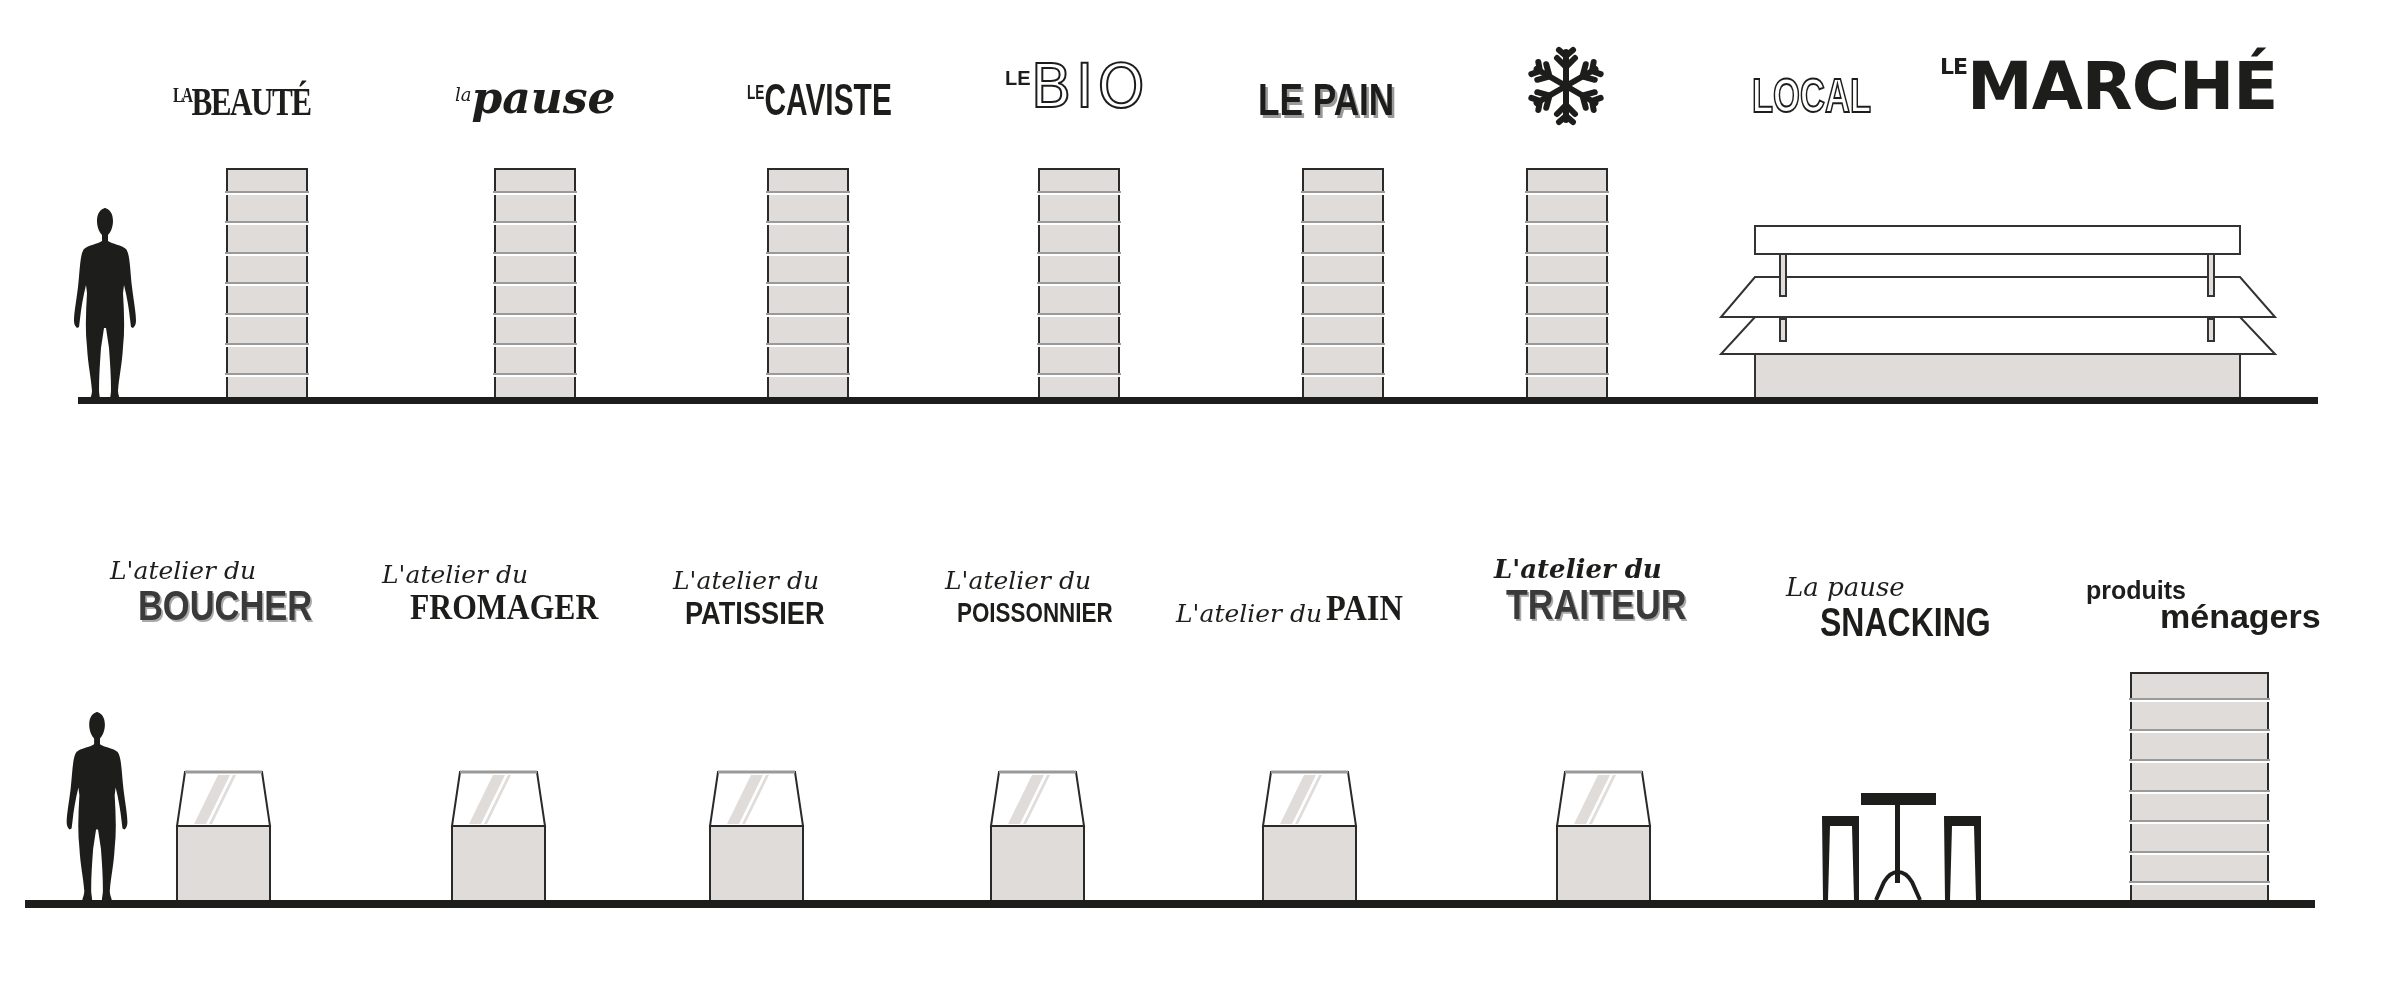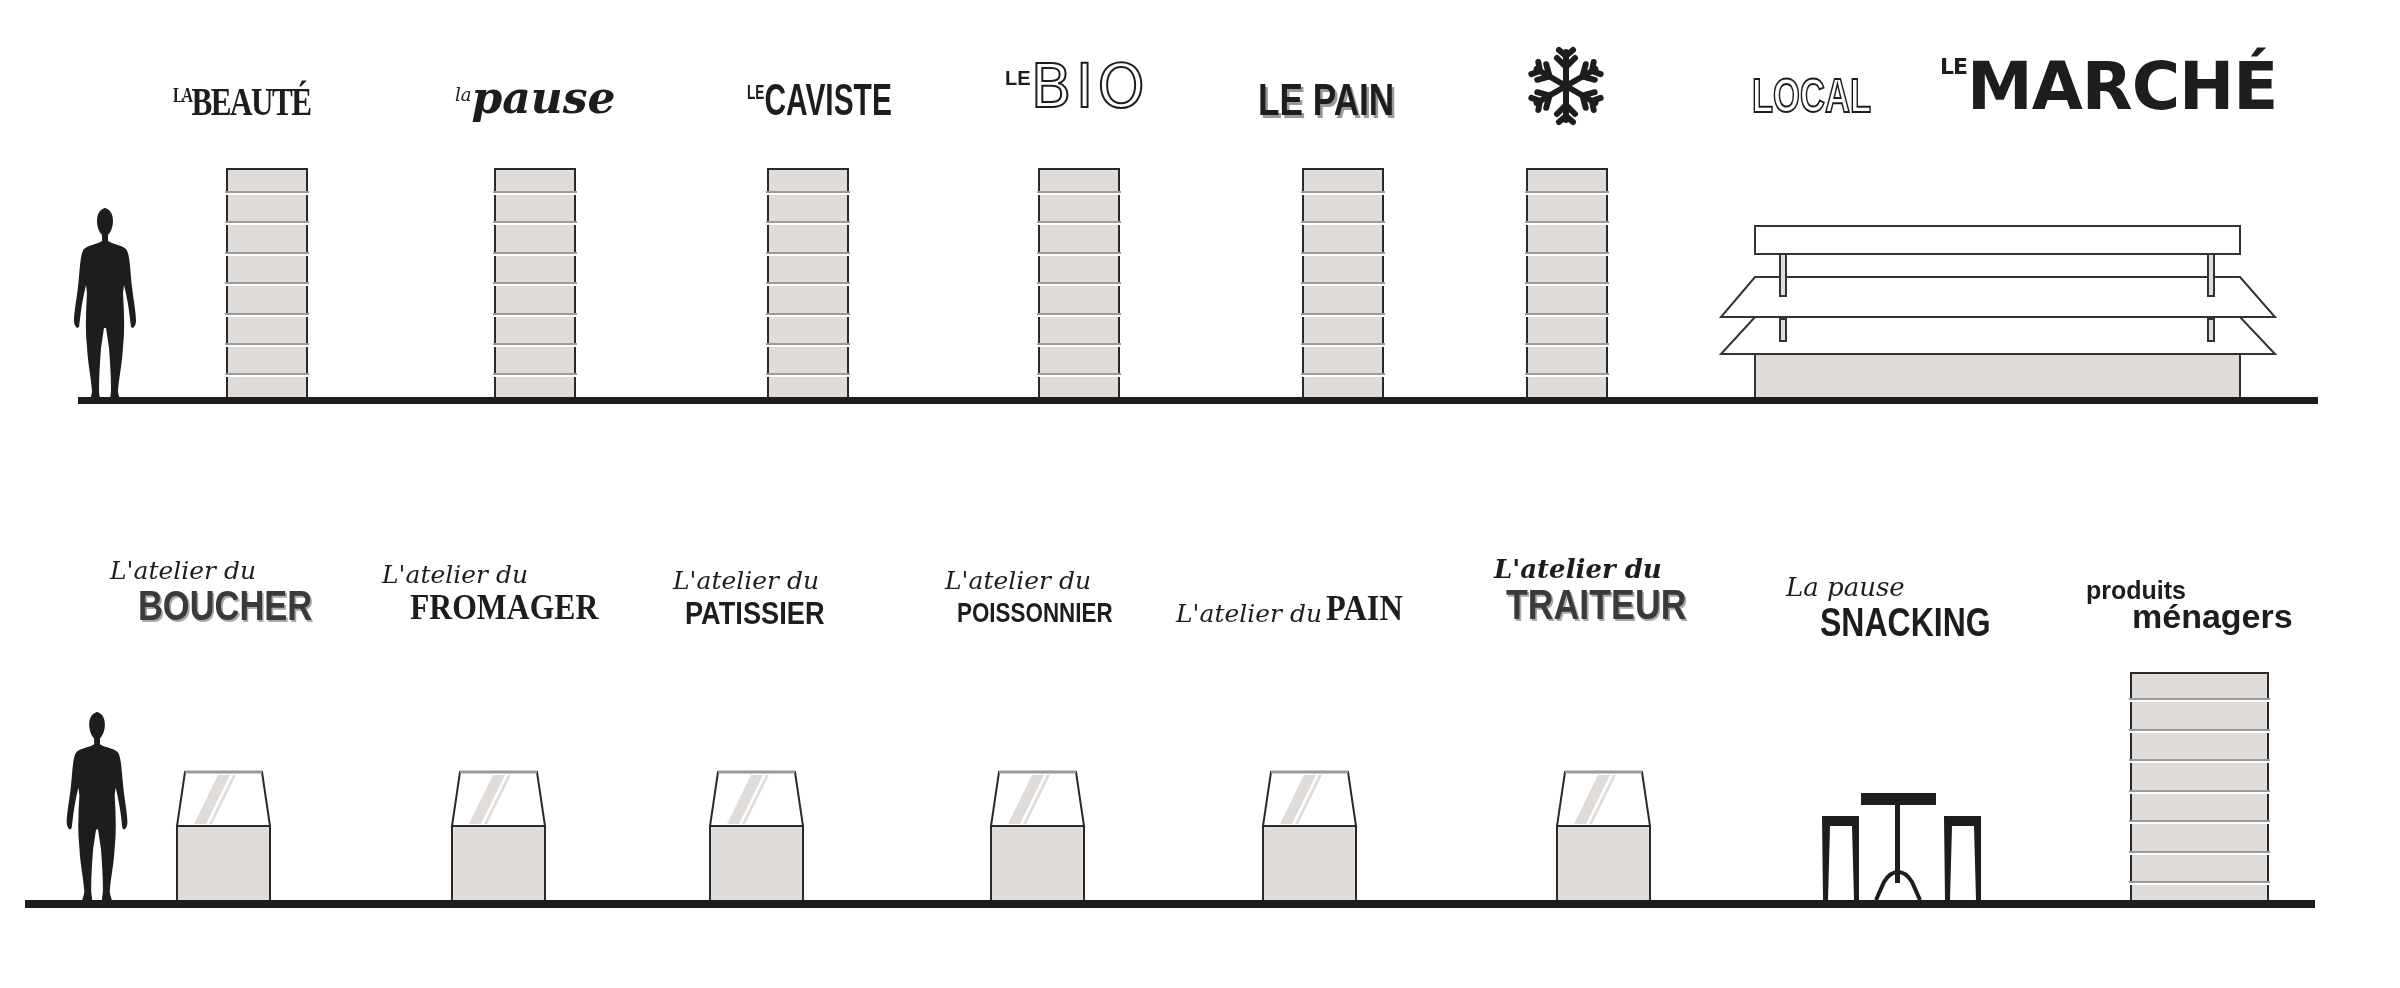--- a/index.html
+++ b/index.html
@@ -174,21 +174,21 @@
     <div class="cond striped" style="font-size:42px; margin-left:12px; margin-top:2px; transform:scaleX(0.85);">TRAITEUR</div>
   </div>
 
   <div class="label" style="left:1786px; top:574px;">
     <div class="script" style="font-size:26px;">La pause</div>
     <div class="cond" style="font-size:40px; margin-left:34px; margin-top:2px; transform:scaleX(0.8);">SNACKING</div>
   </div>
 
   <div class="label" style="left:2086px; top:578px;">
     <div style="font-weight:bold; font-size:25px;">produits</div>
-    <div style="font-weight:bold; font-size:34px; margin-left:46px; margin-top:-4px;">ménagers</div>
+    <div style="font-weight:bold; font-size:34px; margin-left:74px; margin-top:-4px;">ménagers</div>
   </div>
 
   <svg style="left:64px; top:710px;" width="70" height="192" viewBox="0 0 70 196">
     <path fill="#1d1d1b" d="M35 2c-7 0-10 6-10 13 0 7 3 12 5 14v6c-4 3-14 4-18 8-4 5-4 20-6 38-2 16-4 26-4 34 0 4 2 6 3 7l2-1 1-8c1-10 3-22 6-34l1 8c-1 18-2 36 0 54 1 18 4 30 5 44 0 4-2 7-2 9h10c0-3-1-6-1-10 0-14 1-28 2-42l3-20h2l3 20c1 14 2 28 2 42 0 4-1 7-1 10h10c0-2-2-5-2-9 1-14 4-26 5-44 2-18 1-36 0-54l1-8c3 12 5 24 6 34l1 8 2 1c1-1 3-3 3-7 0-8-2-18-4-34-2-18-2-33-6-38-4-4-14-5-18-8v-6c2-2 5-7 5-14 0-7-3-13-10-13z"></path>
   </svg>
 
   <svg style="left:176px; top:770px;" width="96" height="132" viewBox="0 0 96 132">
     <rect x="1" y="56" width="93" height="75" fill="#dfdcda" stroke="#2a2a2a" stroke-width="2"></rect>
     <polygon points="9,2 86,2 94,56 1,56" fill="#ffffff" stroke="#2a2a2a" stroke-width="2"></polygon>
     <polygon points="42,5 54,5 30,54 18,54" fill="#dfdcda"></polygon>

